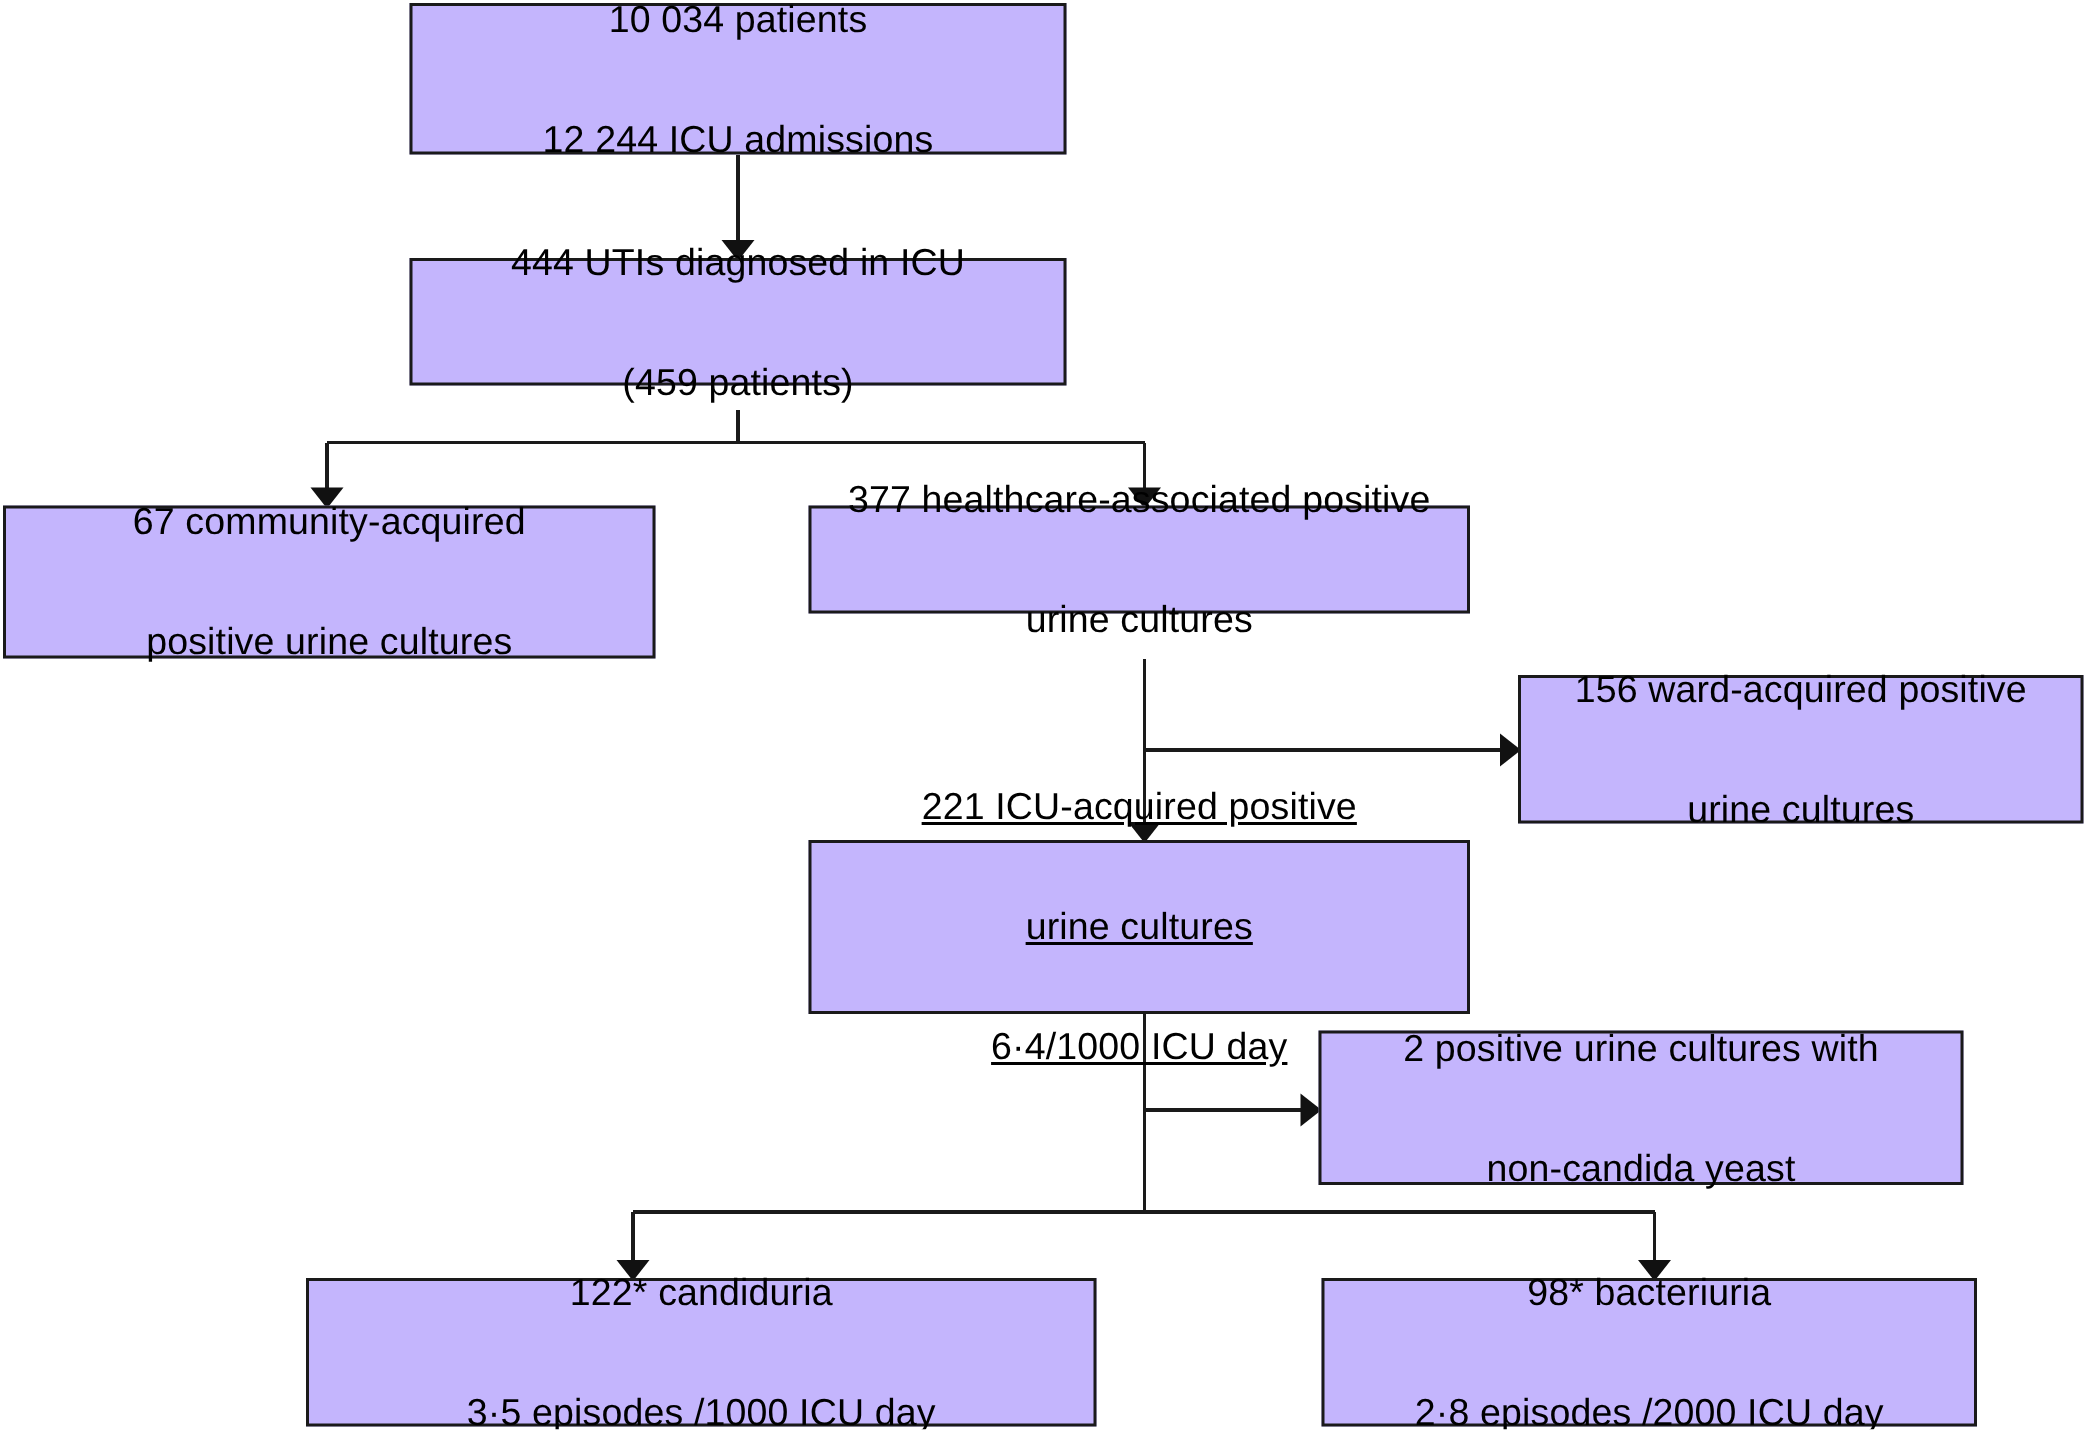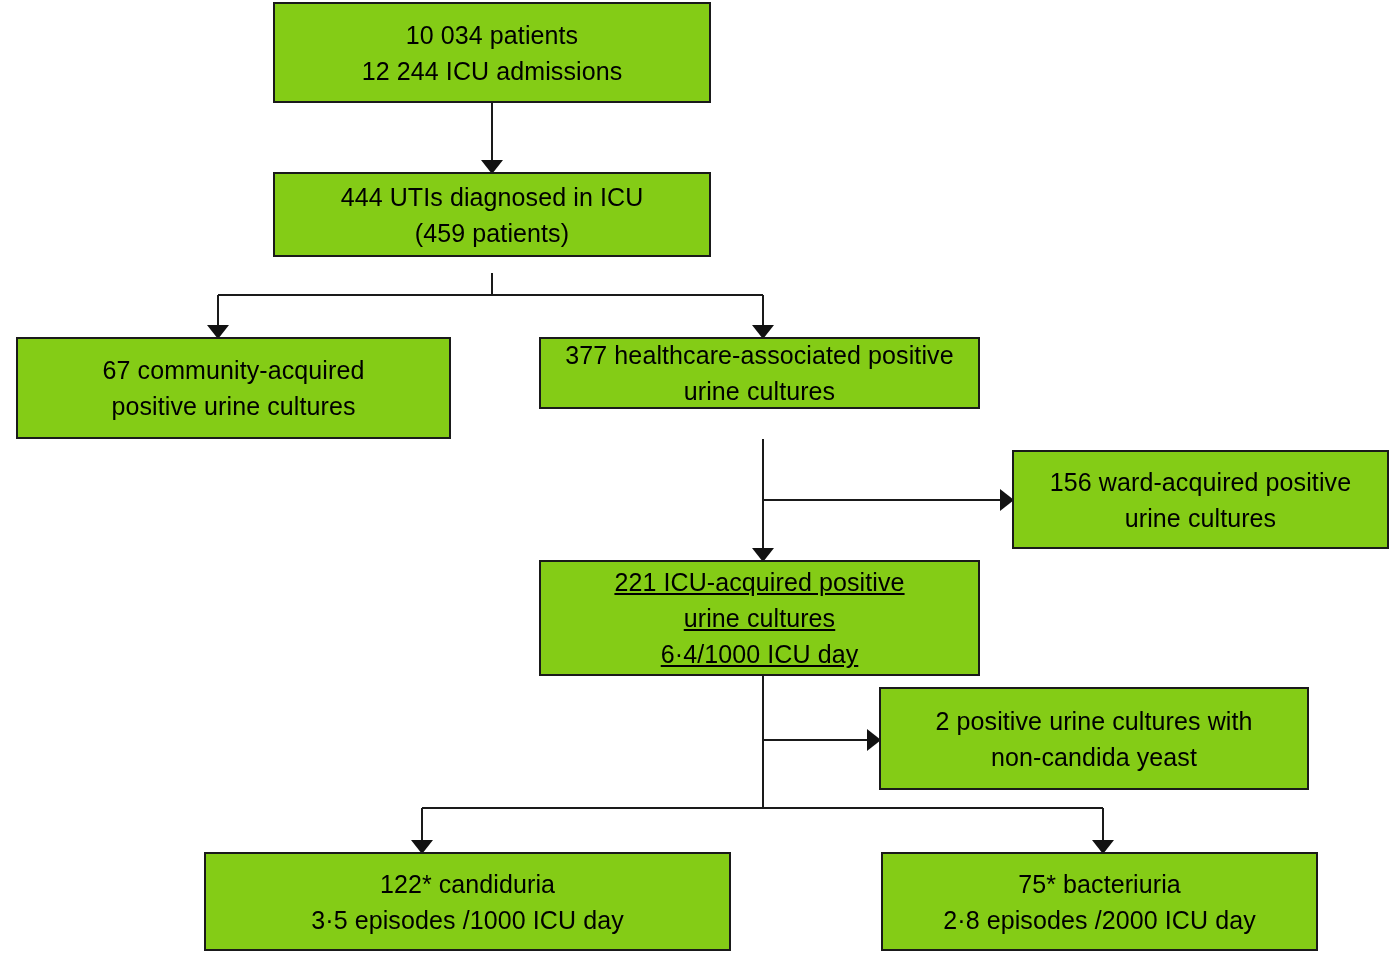--- a/index.html
+++ b/index.html
@@ -23,26 +23,27 @@
     position: absolute;
     left: 0;
     top: 0;
     width: 1400px;
     height: 953px;
   }
   .node-box {
     position: absolute;
     box-sizing: border-box;
     border: 2.5px solid #1a1a1a;
-    background: #84cc16;
+    background: #c4b5fd;
     display: flex;
     flex-direction: column;
     align-items: center;
     justify-content: center;
     text-align: center;
+    gap: 44px;
   }
   .node-line {
     display: block;
     font-size: 25px;
     line-height: 36px;
     letter-spacing: 0.1px;
     white-space: nowrap;
     color: #000000;
   }
   .conn-line {
@@ -88,21 +89,21 @@
 
   <div id="node-layer">
       <div class="node-box" style="left: 273px; top: 2px; width: 438px; height: 101px;">
         <span class="node-line">10 034 patients</span>
         <span class="node-line">12 244 ICU admissions</span>
       </div>
       <div class="node-box" style="left: 273px; top: 172px; width: 438px; height: 85px;">
         <span class="node-line">444 UTIs diagnosed in ICU</span>
         <span class="node-line">(459 patients)</span>
       </div>
-      <div class="node-box" style="left: 16px; top: 337px; width: 435px; height: 102px; align-items: center;">
+      <div class="node-box" style="left: 2px; top: 337px; width: 435px; height: 102px; align-items: center;">
         <span class="node-line">67 community-acquired</span>
         <span class="node-line">positive urine cultures</span>
       </div>
       <div class="node-box" style="left: 539px; top: 337px; width: 441px; height: 72px;">
         <span class="node-line">377 healthcare-associated positive</span>
         <span class="node-line">urine cultures</span>
       </div>
       <div class="node-box" style="left: 1012px; top: 450px; width: 377px; height: 99px; align-items: center;">
         <span class="node-line">156 ward-acquired positive</span>
         <span class="node-line">urine cultures</span>
@@ -114,18 +115,18 @@
       </div>
       <div class="node-box" style="left: 879px; top: 687px; width: 430px; height: 103px;">
         <span class="node-line">2 positive urine cultures with</span>
         <span class="node-line">non-candida yeast</span>
       </div>
       <div class="node-box" style="left: 204px; top: 852px; width: 527px; height: 99px;">
         <span class="node-line">122* candiduria</span>
         <span class="node-line">3·5 episodes /1000 ICU day</span>
       </div>
       <div class="node-box" style="left: 881px; top: 852px; width: 437px; height: 99px;">
-        <span class="node-line">75* bacteriuria</span>
+        <span class="node-line">98* bacteriuria</span>
         <span class="node-line">2·8 episodes /2000 ICU day</span>
       </div>
     </div>
 
 </div>
 
 </body></html>

